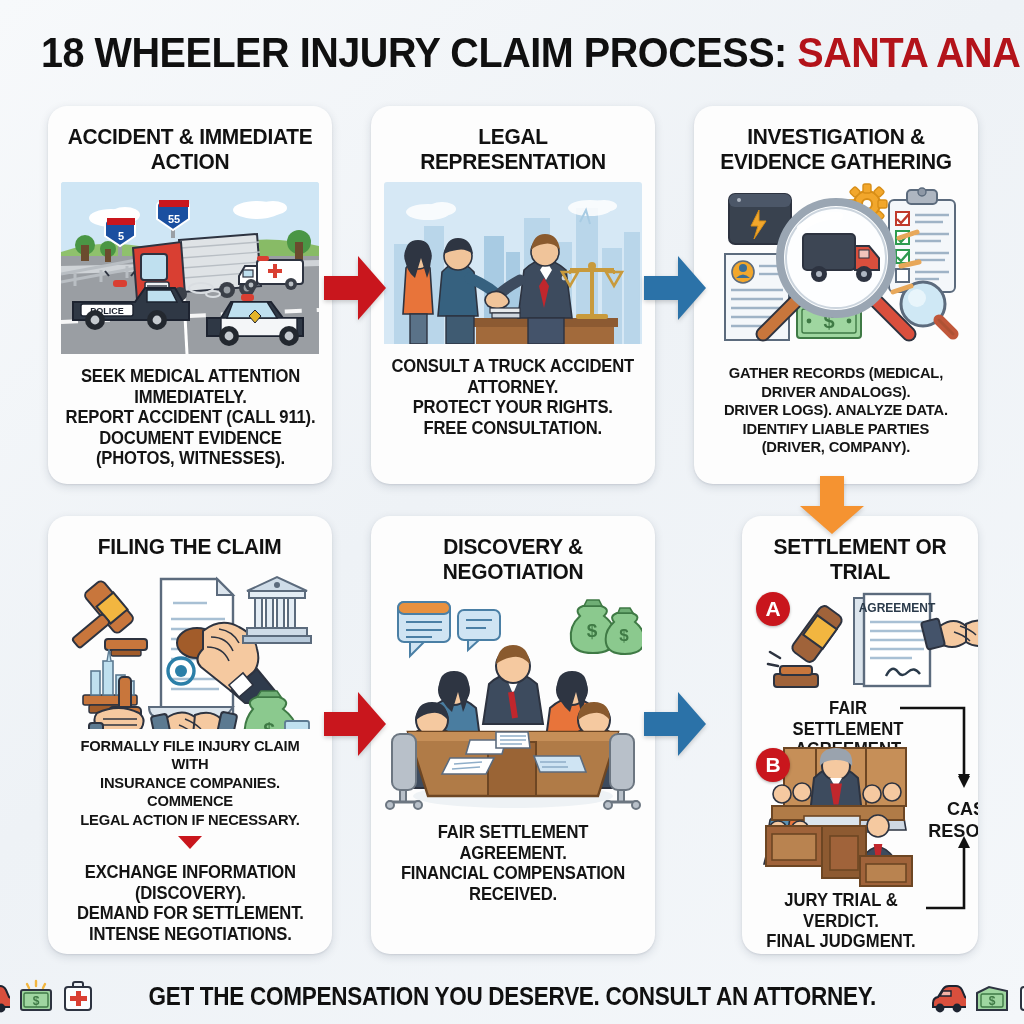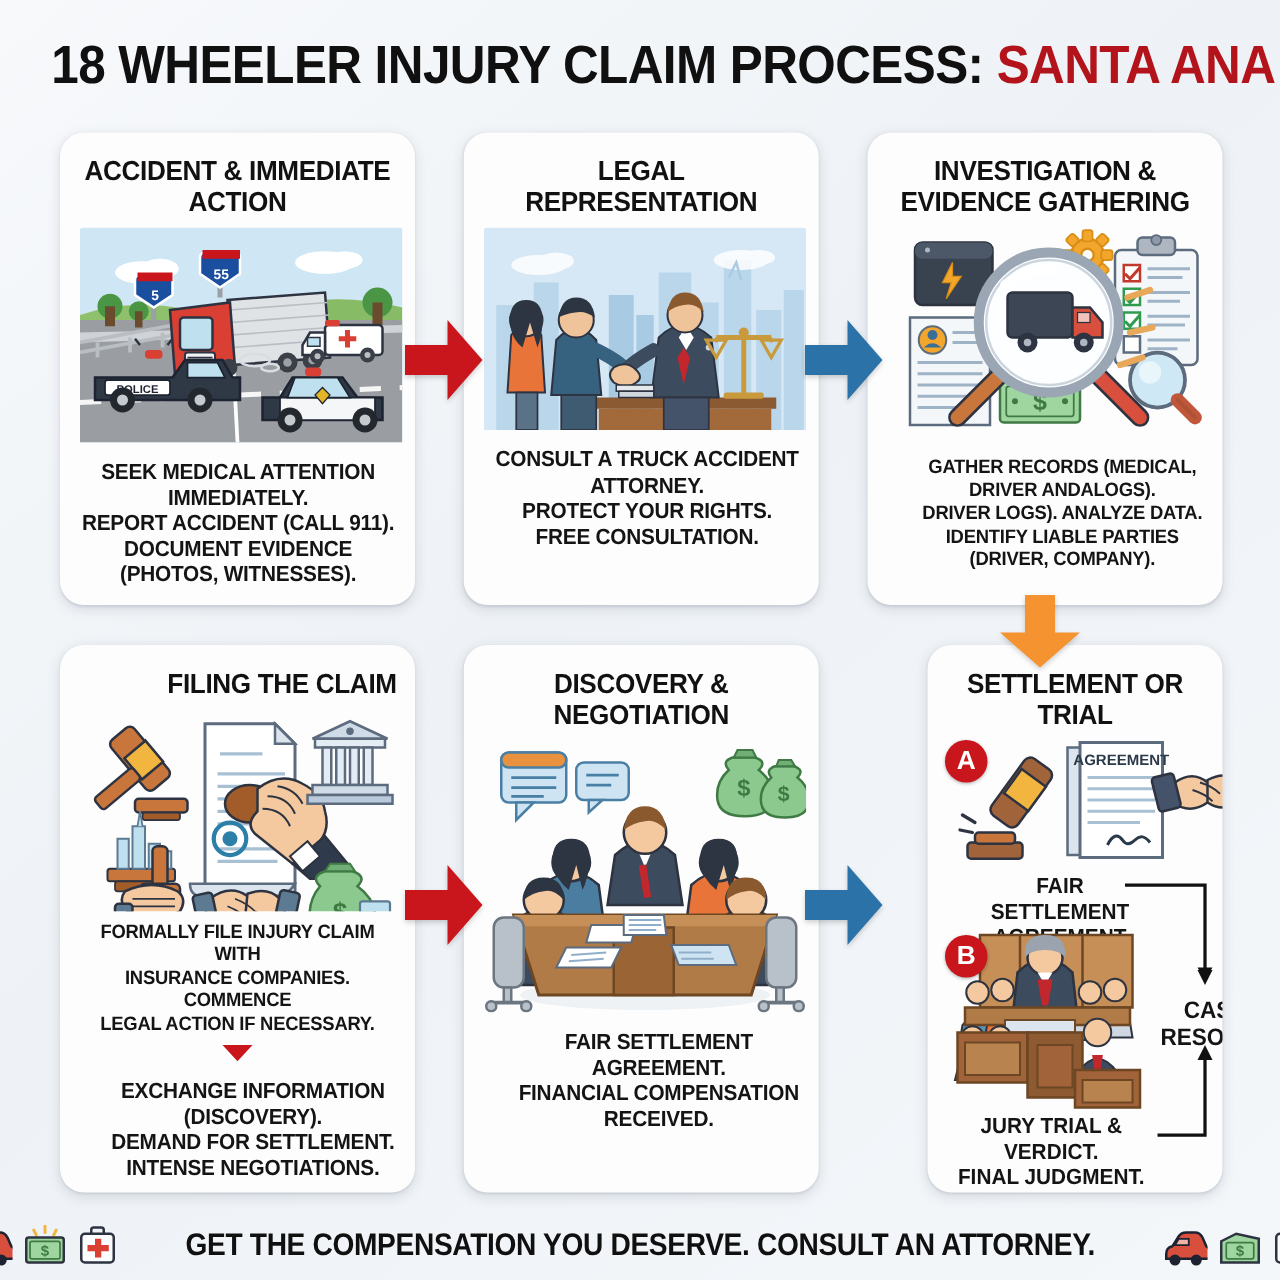--- a/index.html
+++ b/index.html
@@ -24,21 +24,21 @@
   
   .grid{
     position:absolute;left:48px;top:106px;width:930px;
     display:grid;grid-template-columns:284px 284px 284px;
     grid-template-rows:378px 438px;
     column-gap:39px;row-gap:32px;
   }
   .card{
     position:relative;background:#fdfdfd;border-radius:19px;
     box-shadow:0 3px 10px rgba(25,40,65,.13),0 1px 2px rgba(25,40,65,.10);
-    display:flex;flex-direction:column;align-items:flex-end;
+    display:flex;flex-direction:column;align-items:center;
     padding:14px 10px 10px;box-sizing:border-box;overflow:hidden;
   }
   .card-title{
     font-size:22px;line-height:25px;font-weight:bold;text-align:center;
     color:#111;letter-spacing:-.3px;margin:4px 0 8px;
     transform:scaleX(.95);transform-origin:50% 50%;
   }
   .card-body{
     font-size:17.5px;line-height:20.5px;font-weight:bold;text-align:center;
     color:#141414;letter-spacing:-.2px;margin-top:8px;

